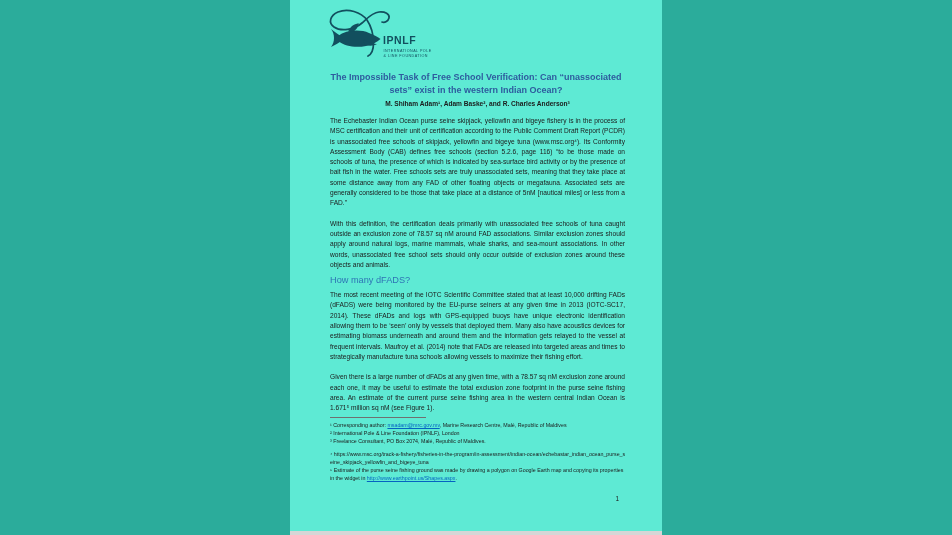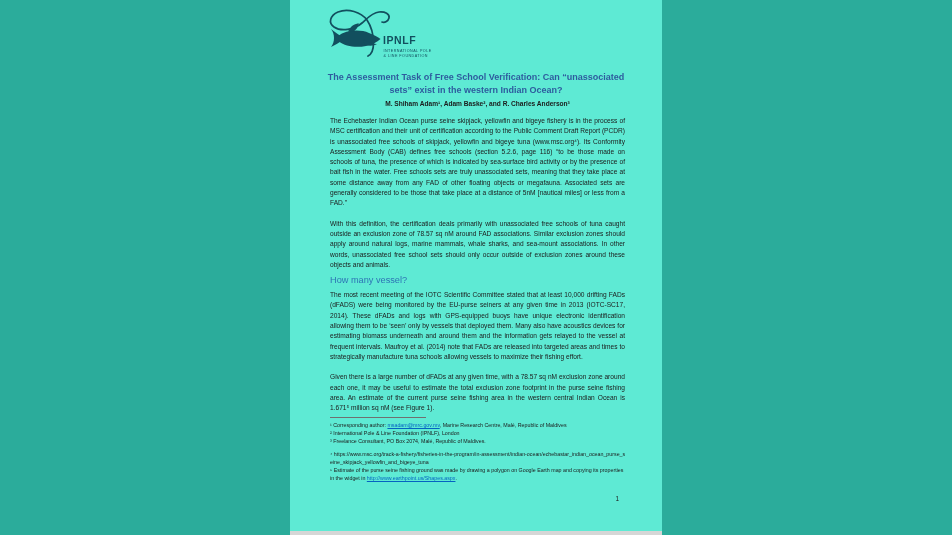--- a/index.html
+++ b/index.html
@@ -87,27 +87,27 @@
           <path d="M 20,23.5 C 23,17.5 27,15.5 31,15.5 C 30,19.5 27.5,22.5 25,24 Z"></path>
           <path d="M 35,31 C 39,34 44.5,36 49,36 C 45,38.4 39.5,38.2 36.5,36 Z"></path>
         </g>
 
         <text x="55" y="36" font-size="10.5" font-weight="bold" letter-spacing="0.6" fill="#124F5E" font-family="Liberation Sans, DejaVu Sans, sans-serif">IPNLF</text>
         <text x="55.5" y="43.5" font-size="3.7" letter-spacing="0.45" fill="#124F5E" font-family="Liberation Sans, DejaVu Sans, sans-serif">INTERNATIONAL POLE</text>
         <text x="55.5" y="48.5" font-size="3.7" letter-spacing="0.45" fill="#124F5E" font-family="Liberation Sans, DejaVu Sans, sans-serif">&amp; LINE FOUNDATION</text>
       </svg>
     </div>
 
-    <div class="title">The Assessment Task of Free School Verification: Can “unassociated sets” exist in the western Indian Ocean?</div>
+    <div class="title">The Impossible Task of Free School Verification: Can “unassociated sets” exist in the western Indian Ocean?</div>
     <div class="authors">M. Shiham Adam¹, Adam Baske², and R. Charles Anderson³</div>
 
     <div class="body-text">
       <p>The Echebaster Indian Ocean purse seine skipjack, yellowfin and bigeye fishery is in the process of MSC certification and their unit of certification according to the Public Comment Draft Report (PCDR) is unassociated free schools of skipjack, yellowfin and bigeye tuna (www.msc.org⁴). Its Conformity Assessment Body (CAB) defines free schools (section 5.2.6, page 116) “to be those made on schools of tuna, the presence of which is indicated by sea-surface bird activity or by the presence of bait fish in the water. Free schools sets are truly unassociated sets, meaning that they take place at some distance away from any FAD of other floating objects or megafauna. Associated sets are generally considered to be those that take place at a distance of 5nM [nautical miles] or less from a FAD.”</p>
       <p class="tight">With this definition, the certification deals primarily with unassociated free schools of tuna caught outside an exclusion zone of 78.57 sq nM around FAD associations. Similar exclusion zones should apply around natural logs, marine mammals, whale sharks, and sea-mount associations. In other words, unassociated free school sets should only occur outside of exclusion zones around these objects and animals.</p>
-      <h2 class="section-heading">How many vessel?</h2>
+      <h2 class="section-heading">How many dFADS?</h2>
       <p>The most recent meeting of the IOTC Scientific Committee stated that at least 10,000 drifting FADs (dFADS) were being monitored by the EU-purse seiners at any given time in 2013 (IOTC-SC17, 2014). These dFADs and logs with GPS-equipped buoys have unique electronic identification allowing them to be ‘seen’ only by vessels that deployed them. Many also have acoustics devices for estimating biomass underneath and around them and the information gets relayed to the vessel at frequent intervals. Maufroy et al. (2014) note that FADs are released into targeted areas and times to strategically manufacture tuna schools allowing vessels to maximize their fishing effort.</p>
       <p>Given there is a large number of dFADs at any given time, with a 78.57 sq nM exclusion zone around each one, it may be useful to estimate the total exclusion zone footprint in the purse seine fishing area. An estimate of the current purse seine fishing area in the western central Indian Ocean is 1.671⁵ million sq nM (see Figure 1).</p>
     </div>
 
     <div class="fn-sep"></div>
     <div class="footnotes">
       <p class="fn"><span>¹ Corresponding author: </span><a class="doc-link">msadam@mrc.gov.mv</a><span>, Marine Research Centre, Malé, Republic of Maldives</span></p>
       <p class="fn">² International Pole &amp; Line Foundation (IPNLF), London</p>
       <p class="fn">³ Freelance Consultant, PO Box 2074, Malé, Republic of Maldives.</p>
       <p class="fn fn-group2 fn-url">⁴ https://www.msc.org/track-a-fishery/fisheries-in-the-program/in-assessment/indian-ocean/echebastar_indian_ocean_purse_seine_skipjack_yellowfin_and_bigeye_tuna</p>

